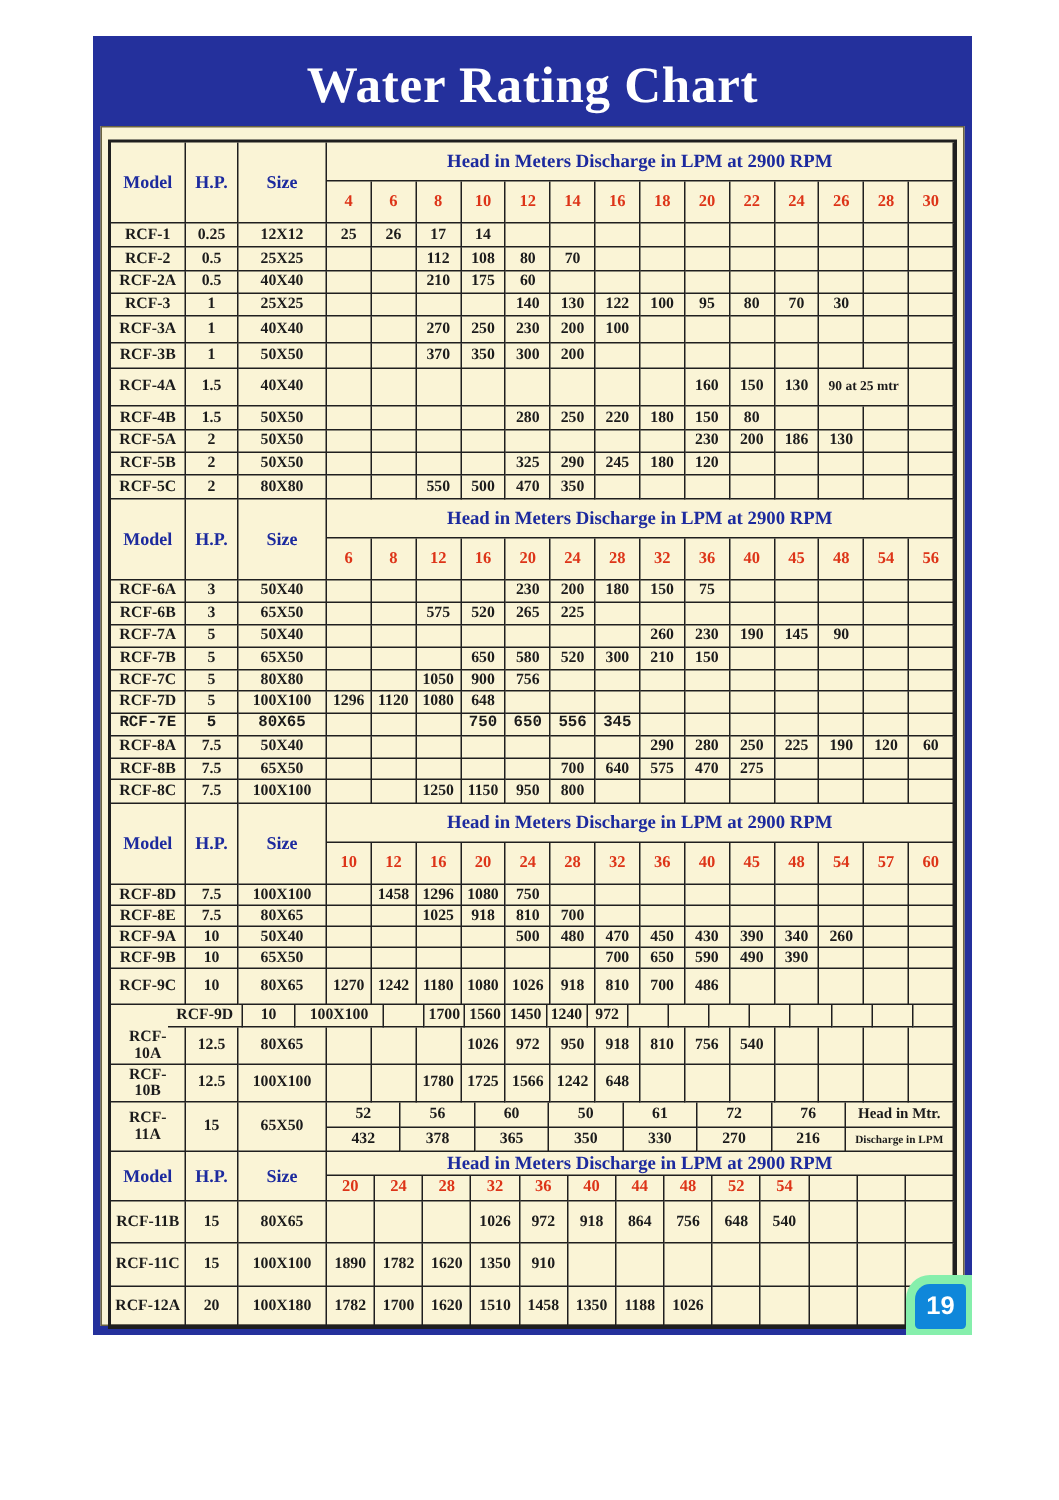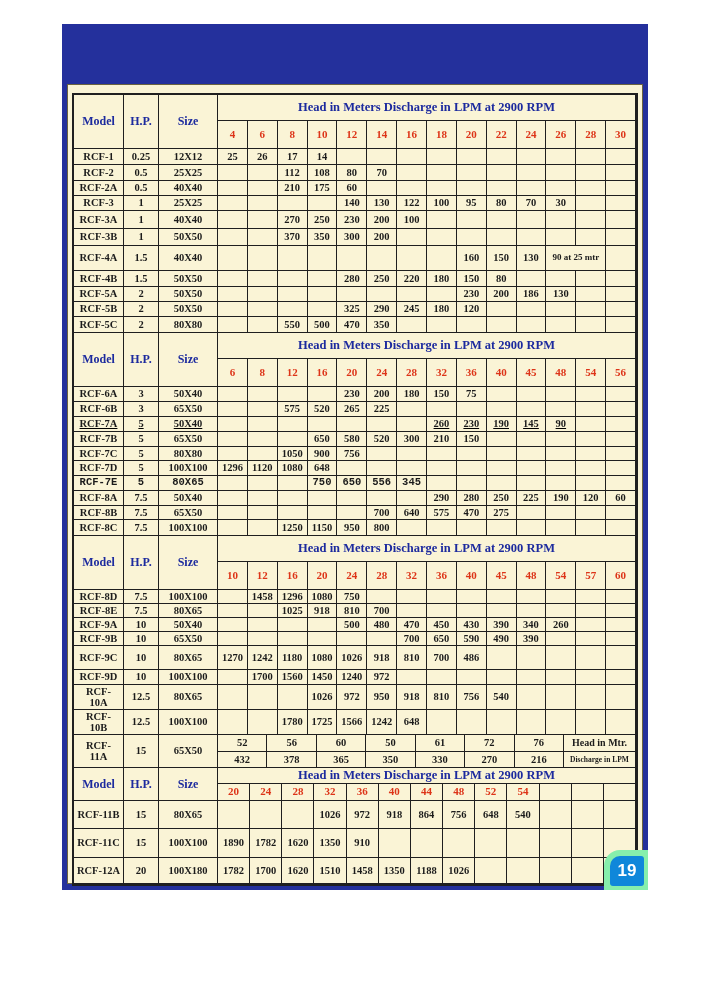--- a/index.html
+++ b/index.html
@@ -47,20 +47,21 @@
     background:#0f87da; border-radius:10px 3px 3px 3px;
     color:#ffffff; font-size:17px; font-weight:bold;
     display:flex; align-items:center; justify-content:center;
     font-family:"Liberation Sans","DejaVu Sans",sans-serif;
   }
 </style>
 </head>
 <body>
 
 <div class="card">
+  <div class="title">Water Rating Chart</div>
   <div class="panel">
     <div class="rtable">
         <div class="row" style="grid-template-columns: 50px 35px 59px repeat(14, 1fr); grid-template-rows: 26px 28px;">
           <div class="cell blue" style="grid-area: 1 / 1 / 3;">Model</div>
           <div class="cell blue" style="grid-area: 1 / 2 / 3;">H.P.</div>
           <div class="cell blue" style="grid-area: 1 / 3 / 3;">Size</div>
           <div class="cell blue head-title" style="grid-area: 1 / 4 / auto / 18;">Head in Meters Discharge in LPM at 2900 RPM</div>
           <div class="cell num" style="grid-row: 2;">4</div>
           <div class="cell num" style="grid-row: 2;">6</div>
           <div class="cell num" style="grid-row: 2;">8</div>
@@ -335,21 +336,21 @@
           <div class="cell">225</div>
           <div class="cell"></div>
           <div class="cell"></div>
           <div class="cell"></div>
           <div class="cell"></div>
           <div class="cell"></div>
           <div class="cell"></div>
           <div class="cell"></div>
           <div class="cell"></div>
         </div>
-        <div class="row" style="grid-template-columns: 50px 35px 59px repeat(14, 1fr); height: 15px; text-decoration: underline;">
+        <div class="row" style="grid-template-columns: 50px 35px 59px repeat(14, 1fr); height: 15px;">
           <div class="cell">RCF-7A</div>
           <div class="cell">5</div>
           <div class="cell">50X40</div>
           <div class="cell"></div>
           <div class="cell"></div>
           <div class="cell"></div>
           <div class="cell"></div>
           <div class="cell"></div>
           <div class="cell"></div>
           <div class="cell"></div>
@@ -602,21 +603,21 @@
           <div class="cell">918</div>
           <div class="cell">810</div>
           <div class="cell">700</div>
           <div class="cell">486</div>
           <div class="cell"></div>
           <div class="cell"></div>
           <div class="cell"></div>
           <div class="cell"></div>
           <div class="cell"></div>
         </div>
-        <div class="row" style="grid-template-columns: 50px 35px 59px repeat(14, 1fr); height: 15px;">
+        <div class="row" style="grid-template-columns: 50px 35px 59px repeat(14, 1fr); height: 15px; margin-left: 38px;">
           <div class="cell">RCF-9D</div>
           <div class="cell">10</div>
           <div class="cell">100X100</div>
           <div class="cell"></div>
           <div class="cell">1700</div>
           <div class="cell">1560</div>
           <div class="cell">1450</div>
           <div class="cell">1240</div>
           <div class="cell">972</div>
           <div class="cell"></div>

